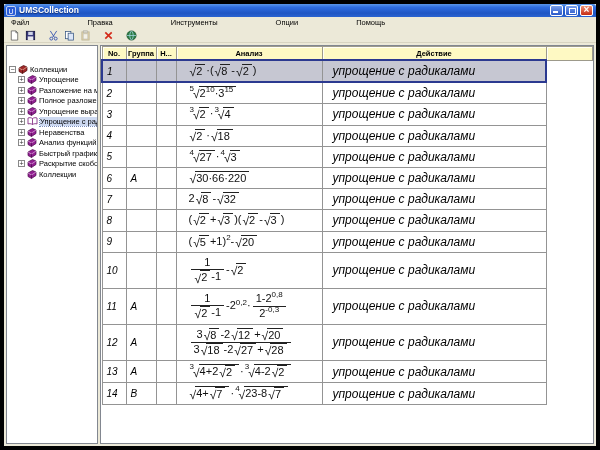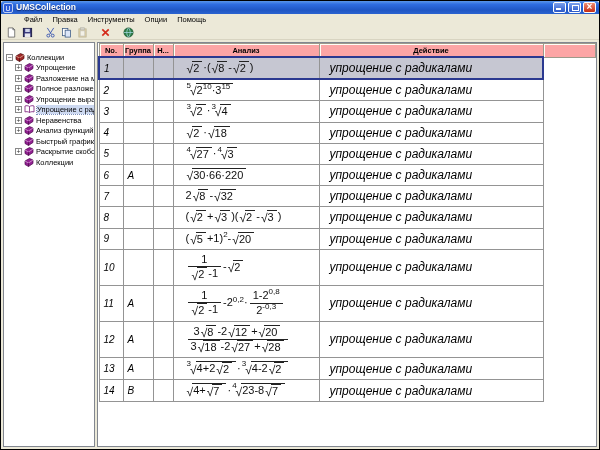--- a/index.html
+++ b/index.html
@@ -1,63 +1,63 @@
 <!DOCTYPE html>
 <html><head>
 <meta charset="utf-8">
 <style>
   html,body{margin:0;padding:0;background:#ece9d8;}
   .window{
     width:600px;height:450px;box-sizing:border-box;
     display:flex;flex-direction:column;overflow:hidden;
     background:#ece9d8;font-family:"Liberation Sans",sans-serif;
-    border:1px solid #000000;
+    border:4px solid #000000;
   }
   
   .titlebar{
     flex:none;height:13px;display:flex;align-items:center;gap:3px;padding:0 2px;
     background:linear-gradient(180deg,#5a96e8 0%,#2f6de0 25%,#1f56c4 70%,#2a63d0 100%);
     border-radius:3px 3px 0 0;
   }
   .app-icon svg{display:block}
   .title-text{flex:1;color:#fff;font-weight:bold;font-size:8.5px;line-height:13px;
     text-shadow:0 1px 1px rgba(0,0,30,.5);white-space:nowrap;}
   .win-btns{display:flex;gap:2px;padding-right:1px;}
   .wbtn{width:13px;height:11px;border:1px solid #fff;border-radius:2px;box-sizing:border-box;position:relative;}
   .wbtn.min,.wbtn.max{background:linear-gradient(180deg,#7aa0ee,#2a58c8);}
   .wbtn.close{background:linear-gradient(180deg,#ef9076,#c52b13);}
   .wbtn.min::after{content:"";position:absolute;left:2px;bottom:2px;width:5px;height:2px;background:#fff;}
   .wbtn.max::after{content:"";position:absolute;left:3px;top:2px;width:5px;height:4px;border:1px solid #fff;}
   .wbtn.close::after{content:"\00d7";position:absolute;left:0;right:0;top:-1px;color:#fff;font-size:10px;line-height:10px;text-align:center;font-weight:bold;}
   
-  .menubar{flex:none;height:11px;display:flex;align-items:flex-end;padding-left:18px;background:#ece9d8;}
+  .menubar{flex:none;height:11px;display:flex;align-items:flex-end;padding-left:2px;background:#ece9d8;gap:48px;}
   .menu-item{font-size:7.5px;line-height:11px;padding:0 5px;color:#000;cursor:default;}
   
   .toolbar{flex:none;height:14px;display:flex;align-items:center;padding-left:3px;gap:2px;
     border-bottom:1px solid #d8d4c1;}
   .tbtn{width:14px;height:13px;display:flex;align-items:center;justify-content:center;}
   .tbtn svg{width:11px;height:11px;display:block;}
   .tbtn.disabled{opacity:.4;}
   .tsep{width:5px;flex:none;}
   
   .content{flex:1;display:flex;gap:2px;padding:2px;min-height:0;background:#ece9d8;}
-  .treepanel{flex:none;width:92px;background:#fff;border:1px solid #828790;overflow:hidden;padding-top:9px;box-sizing:border-box;}
+  .treepanel{flex:none;width:92px;background:#fff;border:1px solid #828790;overflow:hidden;padding-top:18px;box-sizing:border-box;}
   .tree-row{display:flex;align-items:center;height:10.5px;gap:2px;white-space:nowrap;overflow:hidden;padding-left:2px;}
   .tree-row.child{padding-left:11px;}
   .expander{flex:none;width:7px;height:7px;box-sizing:border-box;border:1px solid #888;background:#fff;
     font-size:7px;line-height:5px;text-align:center;color:#333;}
   .tspacer{flex:none;width:7px;}
   .ticon{flex:none;display:flex;}
   .tlabel{font-size:7.5px;color:#000;}
   .tlabel.sel{background:#cdd9f1;outline:1px dotted #7a8ebc;}
   
   .tablepanel{flex:1;background:#fff;border:1px solid #828790;overflow:hidden;min-width:0;}
   table{border-collapse:collapse;width:100%;table-layout:fixed;}
   col.c-no{width:24px}col.c-grp{width:30px}col.c-n{width:20px}col.c-ex{width:146px}col.c-act{width:224px}
-  th{background:#fca5a5;font-size:7.5px;font-weight:bold;height:12px;padding:0;
+  th{background:#fef9c3;font-size:7.5px;font-weight:bold;height:12px;padding:0;
      border:1px solid #9d9a8b;box-shadow:inset 1px 1px 0 #fffef6;overflow:hidden;white-space:nowrap;}
   td{border:1px solid #949494;padding:2px;vertical-align:middle;overflow:hidden;background:#fff;}
   td.filler,th.filler{width:auto;}
   td.filler{border:none;background:#fff;}
   td.no,td.group{font-style:italic;font-size:10px;padding-left:4px;color:#000;}
   td.ncol{font-size:10px;}
   td.formula{padding:3px 2px 3px 12px;font-size:11px;color:#101010;white-space:nowrap;}
   td.action{font-style:italic;font-size:12px;padding-left:10px;color:#000;white-space:nowrap;}
   tr.selected td:not(.filler){background:#c6c7d2;border-top:2px solid #2b3990;border-bottom:2px solid #2b3990;}
   tr.selected td:first-child{border-left:2px solid #2b3990;}

